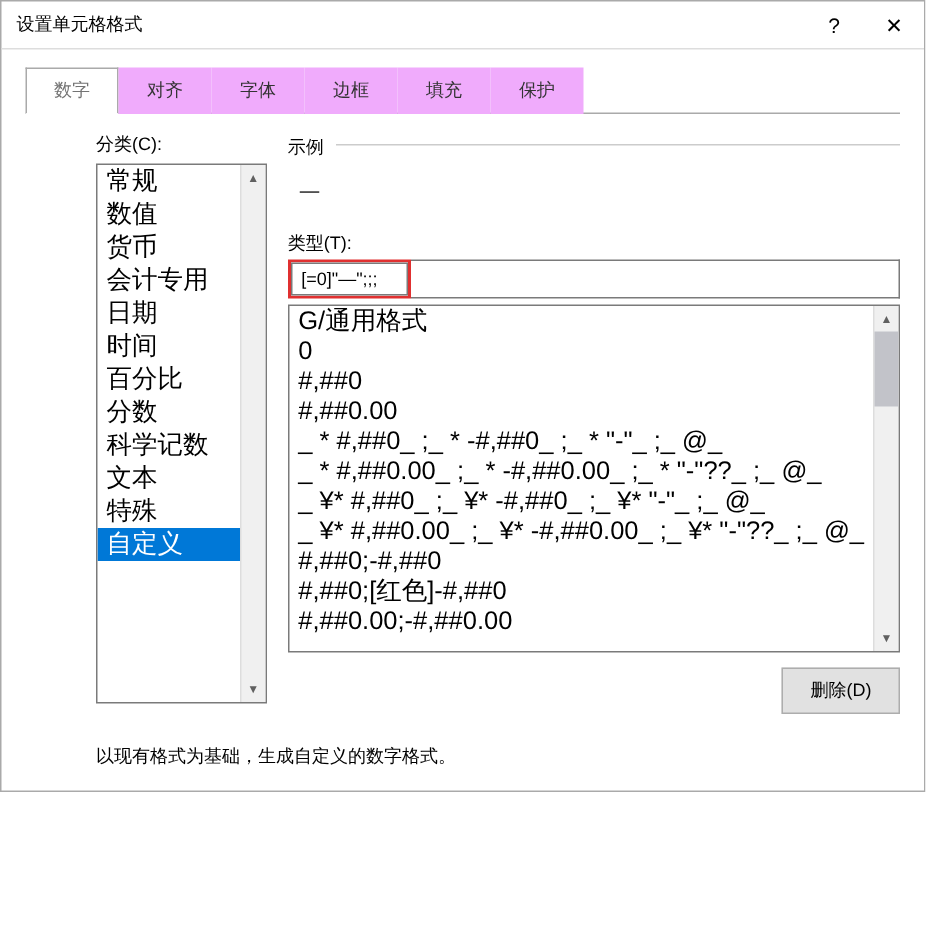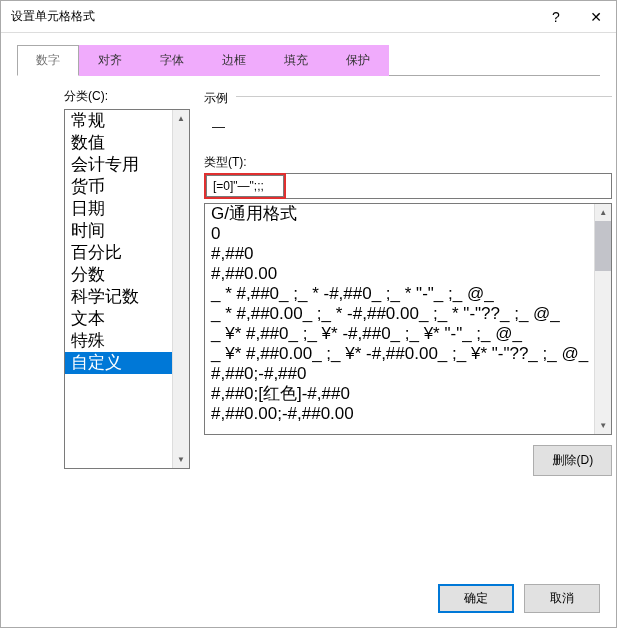--- a/index.html
+++ b/index.html
@@ -1,26 +1,26 @@
 <!DOCTYPE html>
 <html><head>
   <meta charset="utf-8">
   <style>
     * { box-sizing: border-box; margin: 0; padding: 0; }
     body { font-family: "Microsoft YaHei", "Segoe UI", sans-serif; font-size: 12px; background: #fff; color: #000; }
-    .dialog { width: 617px; height: 628px; border: 1px solid #aaa; background: #fff; display: flex; flex-direction: column; }
+    .dialog { width: 617px; height: 528px; border: 1px solid #aaa; background: #fff; display: flex; flex-direction: column; }
     .titlebar { height: 32px; display: flex; align-items: center; padding: 0 0 0 10px; border-bottom: 1px solid #ddd; }
     .titlebar .title { flex: 1; font-size: 12px; }
     .titlebar .btn { width: 40px; height: 32px; display: flex; align-items: center; justify-content: center; font-size: 14px; }
     .titlebar .btn.close { font-size: 14px; }
     .body { flex: 1; padding: 12px 16px 10px 16px; display: flex; flex-direction: column; }
     .tabs { display: flex; border-bottom: 1px solid #aaa; position: relative; }
     .tab { padding: 6px 18px; font-size: 12px; background: #f0abfc; color: #333; cursor: pointer; border: 1px solid transparent; border-bottom: none; margin-bottom: -1px; }
     .tab.active { border: 1px solid #aaa; border-bottom: 1px solid #fff; background: #fff; color: #737373; }
-    .content { flex: 1; display: flex; flex-direction: row; padding-top: 12px; padding-left: 47px; }
+    .content { flex: 1; display: flex; flex-direction: column; padding-top: 12px; padding-left: 47px; }
     .upper { display: flex; gap: 14px; }
     .left { display: flex; flex-direction: column; width: 126px; }
     .label { margin-bottom: 4px; font-size: 12px; }
     .listbox { border: 1px solid #7a7a7a; height: 360px; overflow: hidden; position: relative; display: flex; }
     .listbox-items { flex: 1; overflow: hidden; }
     .listbox .item { padding: 2px 6px; font-size: 17px; line-height: 18px; cursor: default; }
     .listbox .item.selected { background: #0078d7; color: #fff; }
     .scrollbar { width: 17px; background: #f0f0f0; border-left: 1px solid #ddd; display: flex; flex-direction: column; justify-content: space-between; }
     .scrollbar .arrow { height: 17px; display: flex; align-items: center; justify-content: center; color: #606060; font-size: 8px; }
     .right { flex: 1; display: flex; flex-direction: column; }
@@ -72,22 +72,22 @@
     <div class="content">
 
       <div class="upper">
 
         <div class="left">
           <div class="label">分类(C):</div>
           <div class="listbox">
             <div class="listbox-items">
               <div class="item">常规</div>
               <div class="item">数值</div>
+              <div class="item">货币</div>
               <div class="item">会计专用</div>
-              <div class="item">货币</div>
               <div class="item">日期</div>
               <div class="item">时间</div>
               <div class="item">百分比</div>
               <div class="item">分数</div>
               <div class="item">科学记数</div>
               <div class="item">文本</div>
               <div class="item">特殊</div>
               <div class="item selected">自定义</div>
             </div>
             <div class="scrollbar">
@@ -134,20 +134,21 @@
               <div class="arrow">▼</div>
             </div>
           </div>
 
           <div class="delete-row">
             <button class="btn-std">删除(D)</button>
           </div>
         </div>
       </div>
 
+      <div class="desc">以现有格式为基础，生成自定义的数字格式。</div>
 
     </div>
   </div>
 
   <div class="footer">
     <button class="btn-footer primary">确定</button>
     <button class="btn-footer">取消</button>
   </div>
 
 </div>

